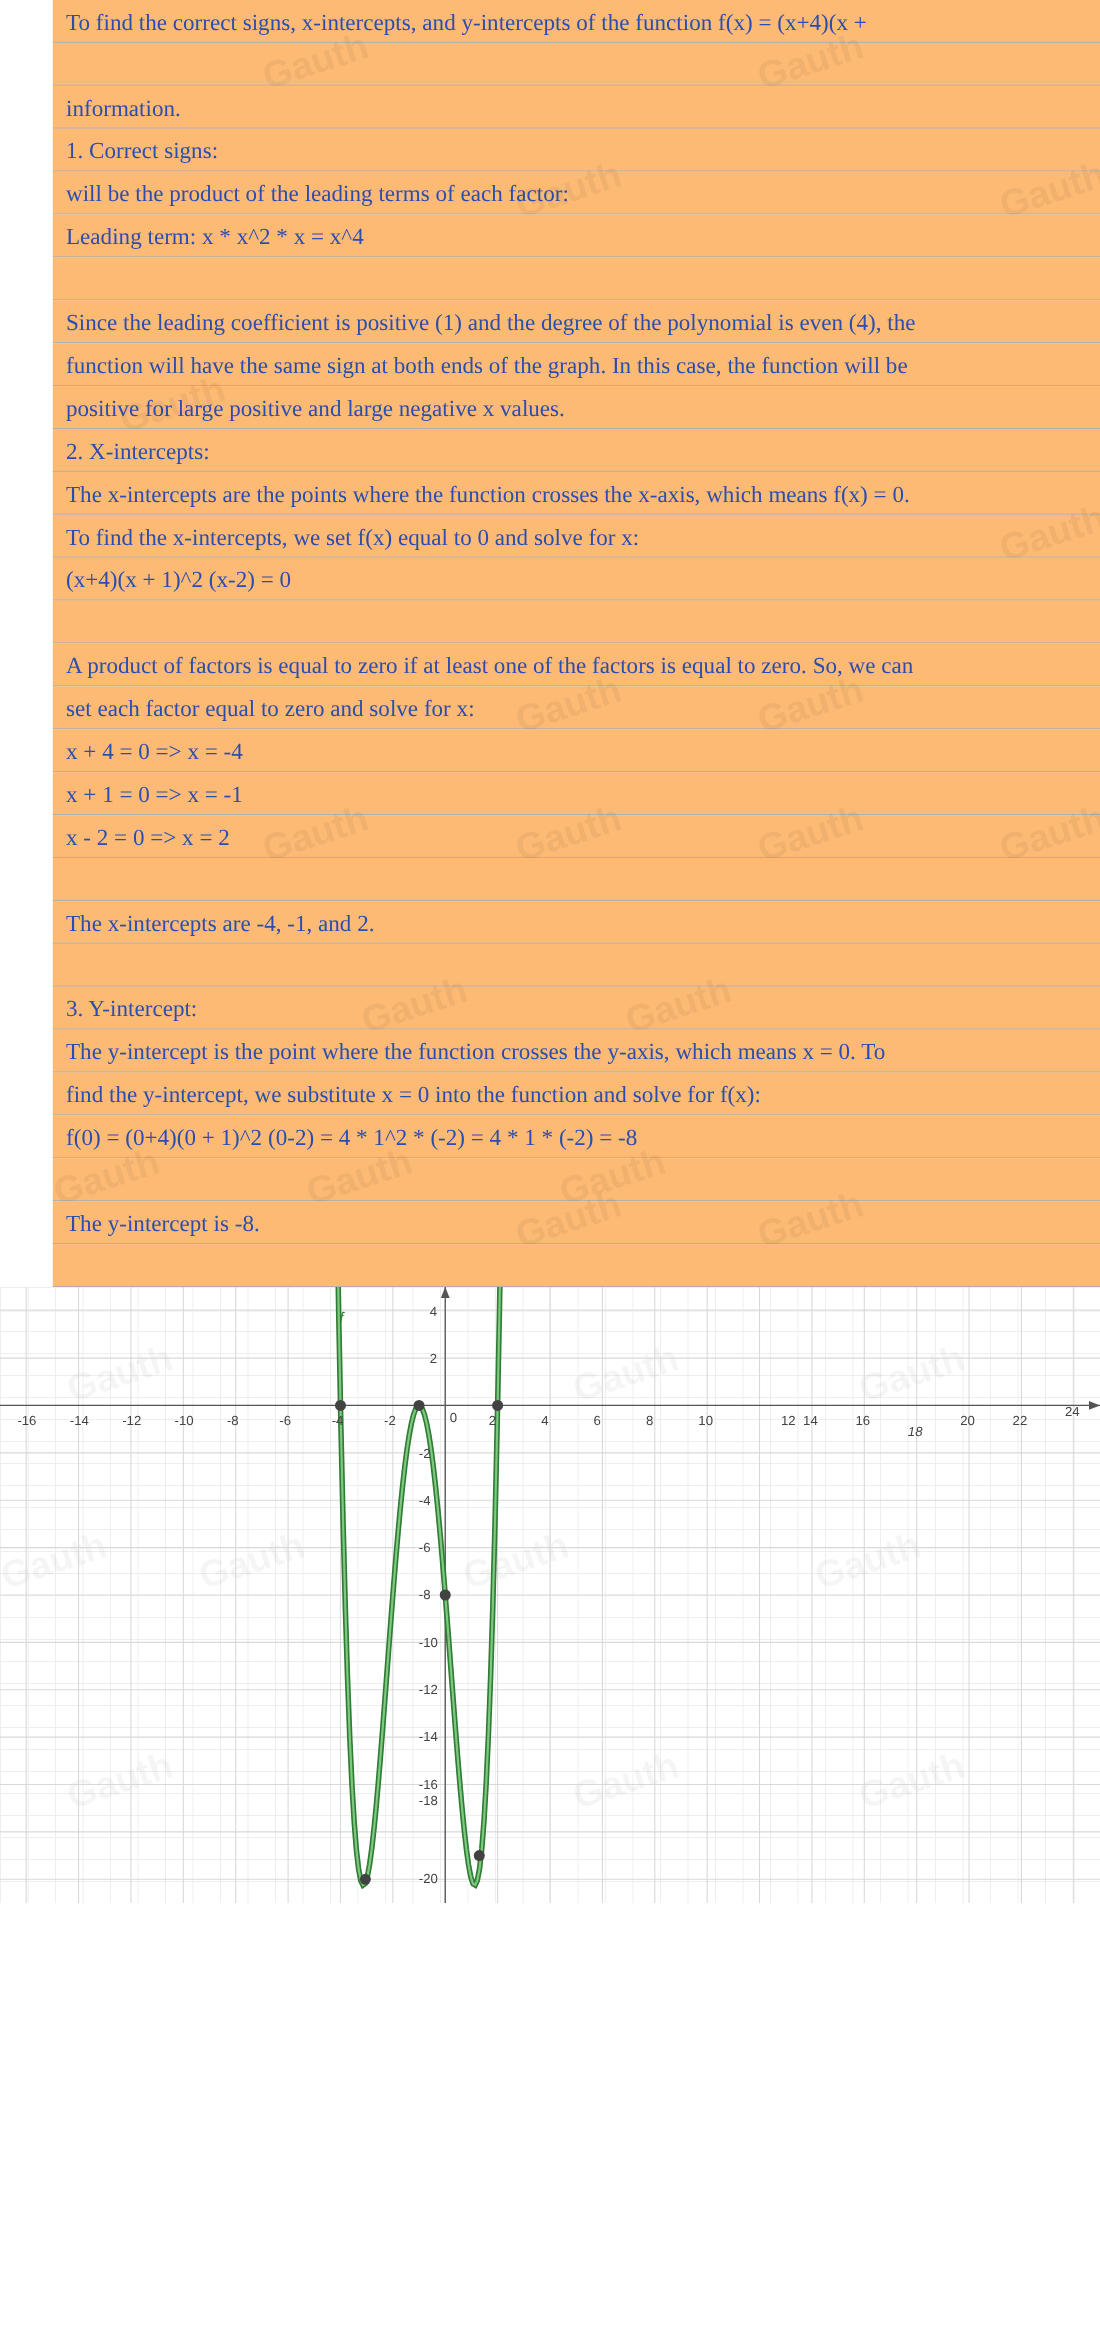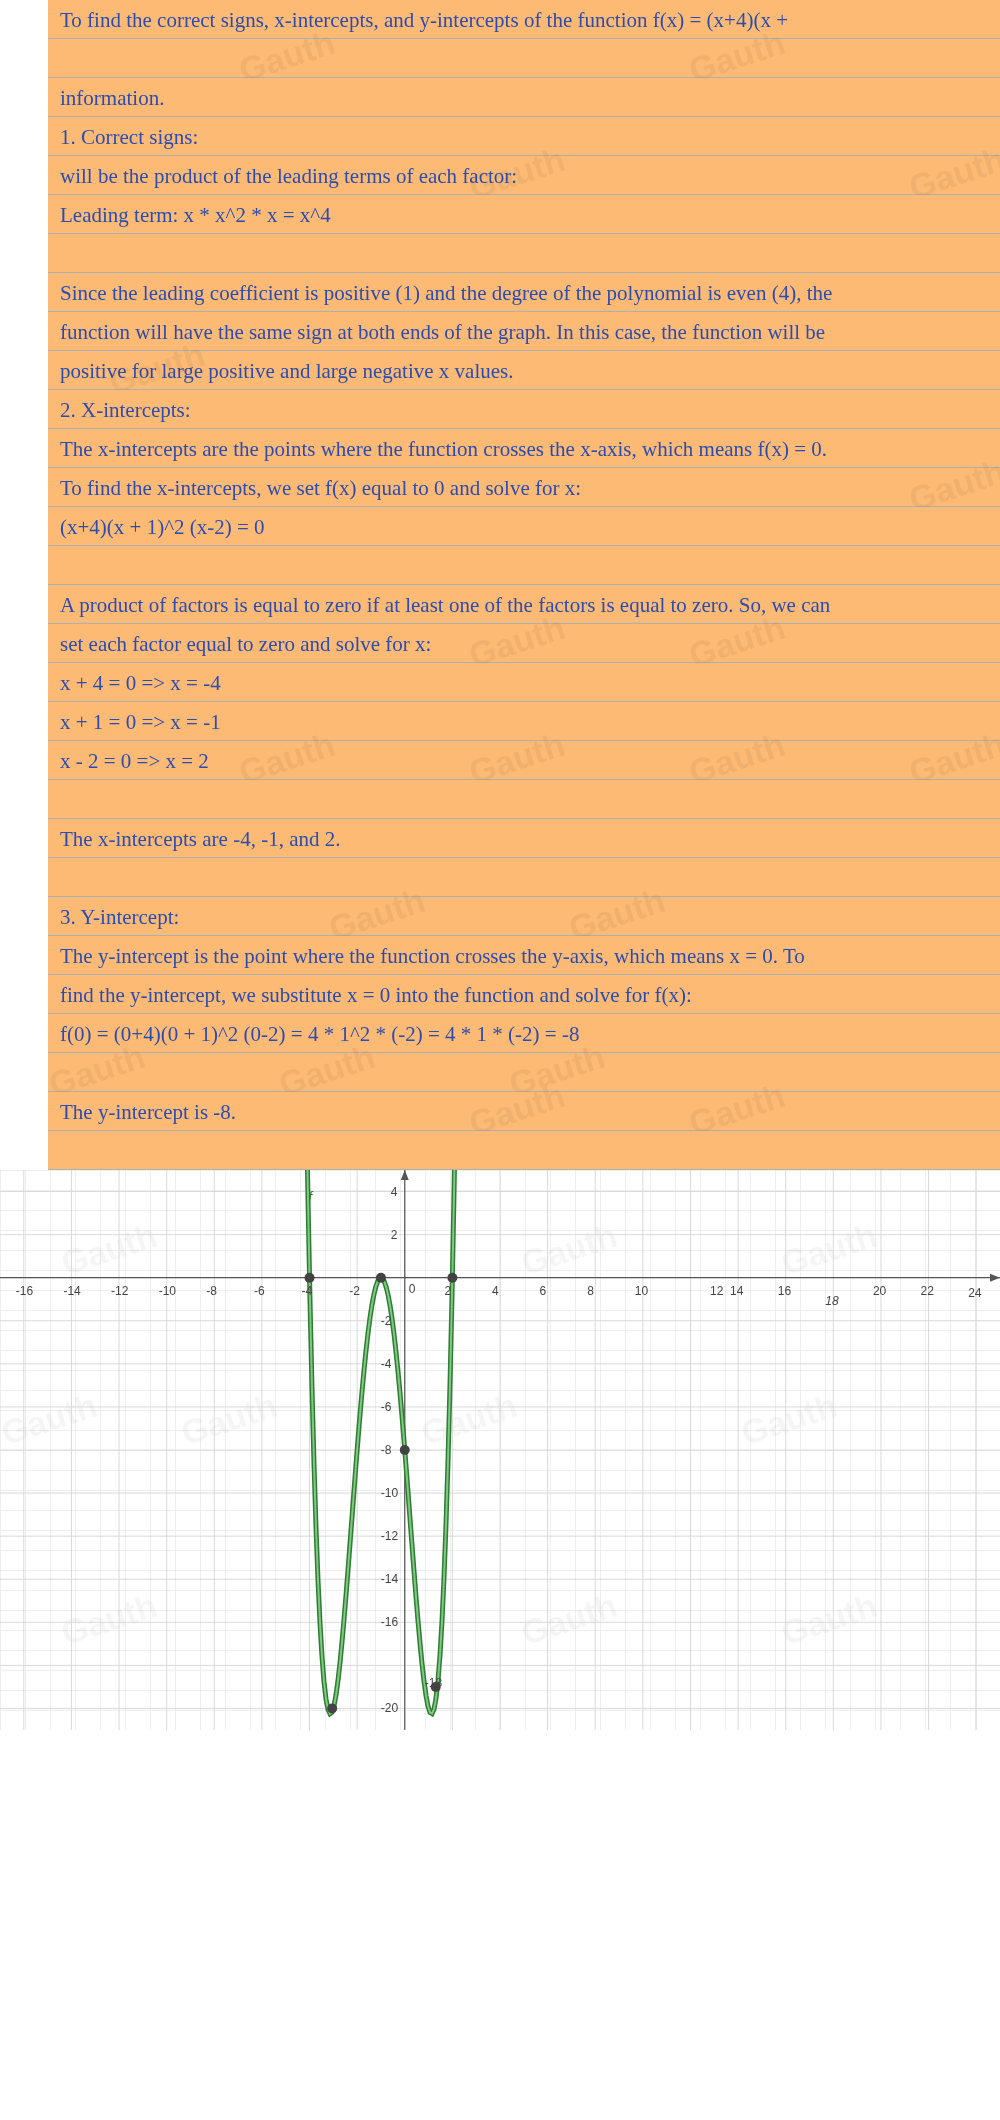--- a/index.html
+++ b/index.html
@@ -189,26 +189,26 @@
     <span class="axis-lbl" style="left: 492px; top: 113.692px;">4</span>
     <span class="axis-lbl" style="left: 539.619px; top: 113.692px;">6</span>
     <span class="axis-lbl" style="left: 587.238px; top: 113.692px;">8</span>
     <span class="axis-lbl" style="left: 634.857px; top: 113.692px;">10</span>
     <span class="axis-lbl" style="left: 710px; top: 113.692px; text-align: center;">12</span>
     <span class="axis-lbl" style="left: 730.095px; top: 113.692px;">14</span>
     <span class="axis-lbl" style="left: 777.714px; top: 113.692px;">16</span>
     <span class="axis-lbl" style="left: 825.333px; top: 124px; font-style: italic;">18</span>
     <span class="axis-lbl" style="left: 872.952px; top: 113.692px;">20</span>
     <span class="axis-lbl" style="left: 920.571px; top: 113.692px;">22</span>
-    <span class="axis-lbl" style="left: 968.19px; top: 116px;">24</span>
+    <span class="axis-lbl" style="left: 968.19px; top: 106px;">24</span>
     <span class="axis-lbl" style="left: 390.762px; top: 14.5385px;">4</span>
     <span class="axis-lbl" style="left: 390.762px; top: 57.6154px;">2</span>
     <span class="axis-lbl" style="left: 380.762px; top: 143.769px;">-2</span>
     <span class="axis-lbl" style="left: 380.762px; top: 186.846px;">-4</span>
     <span class="axis-lbl" style="left: 380.762px; top: 229.923px;">-6</span>
     <span class="axis-lbl" style="left: 380.762px; top: 273px;">-8</span>
     <span class="axis-lbl" style="left: 380.762px; top: 316.077px;">-10</span>
     <span class="axis-lbl" style="left: 380.762px; top: 359.154px;">-12</span>
     <span class="axis-lbl" style="left: 380.762px; top: 402.231px;">-14</span>
     <span class="axis-lbl" style="left: 380.762px; top: 445.308px;">-16</span>
-    <span class="axis-lbl" style="left: 380.762px; top: 506px; margin-left: 44px;">-18</span>
+    <span class="axis-lbl" style="left: 380.762px; top: 460px;">-18</span>
     <span class="axis-lbl" style="left: 380.762px; top: 531.462px;">-20</span>
   </div>
 
 </body></html>

